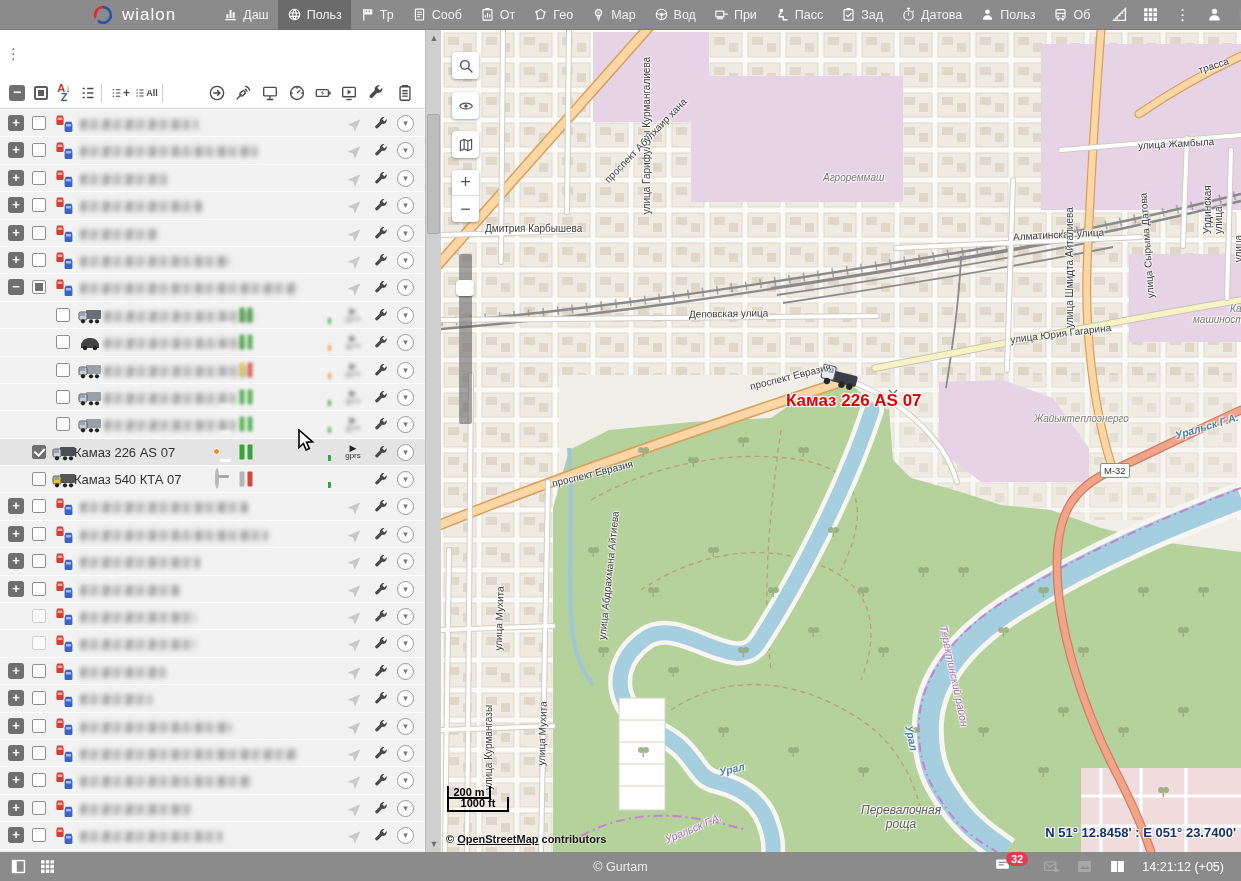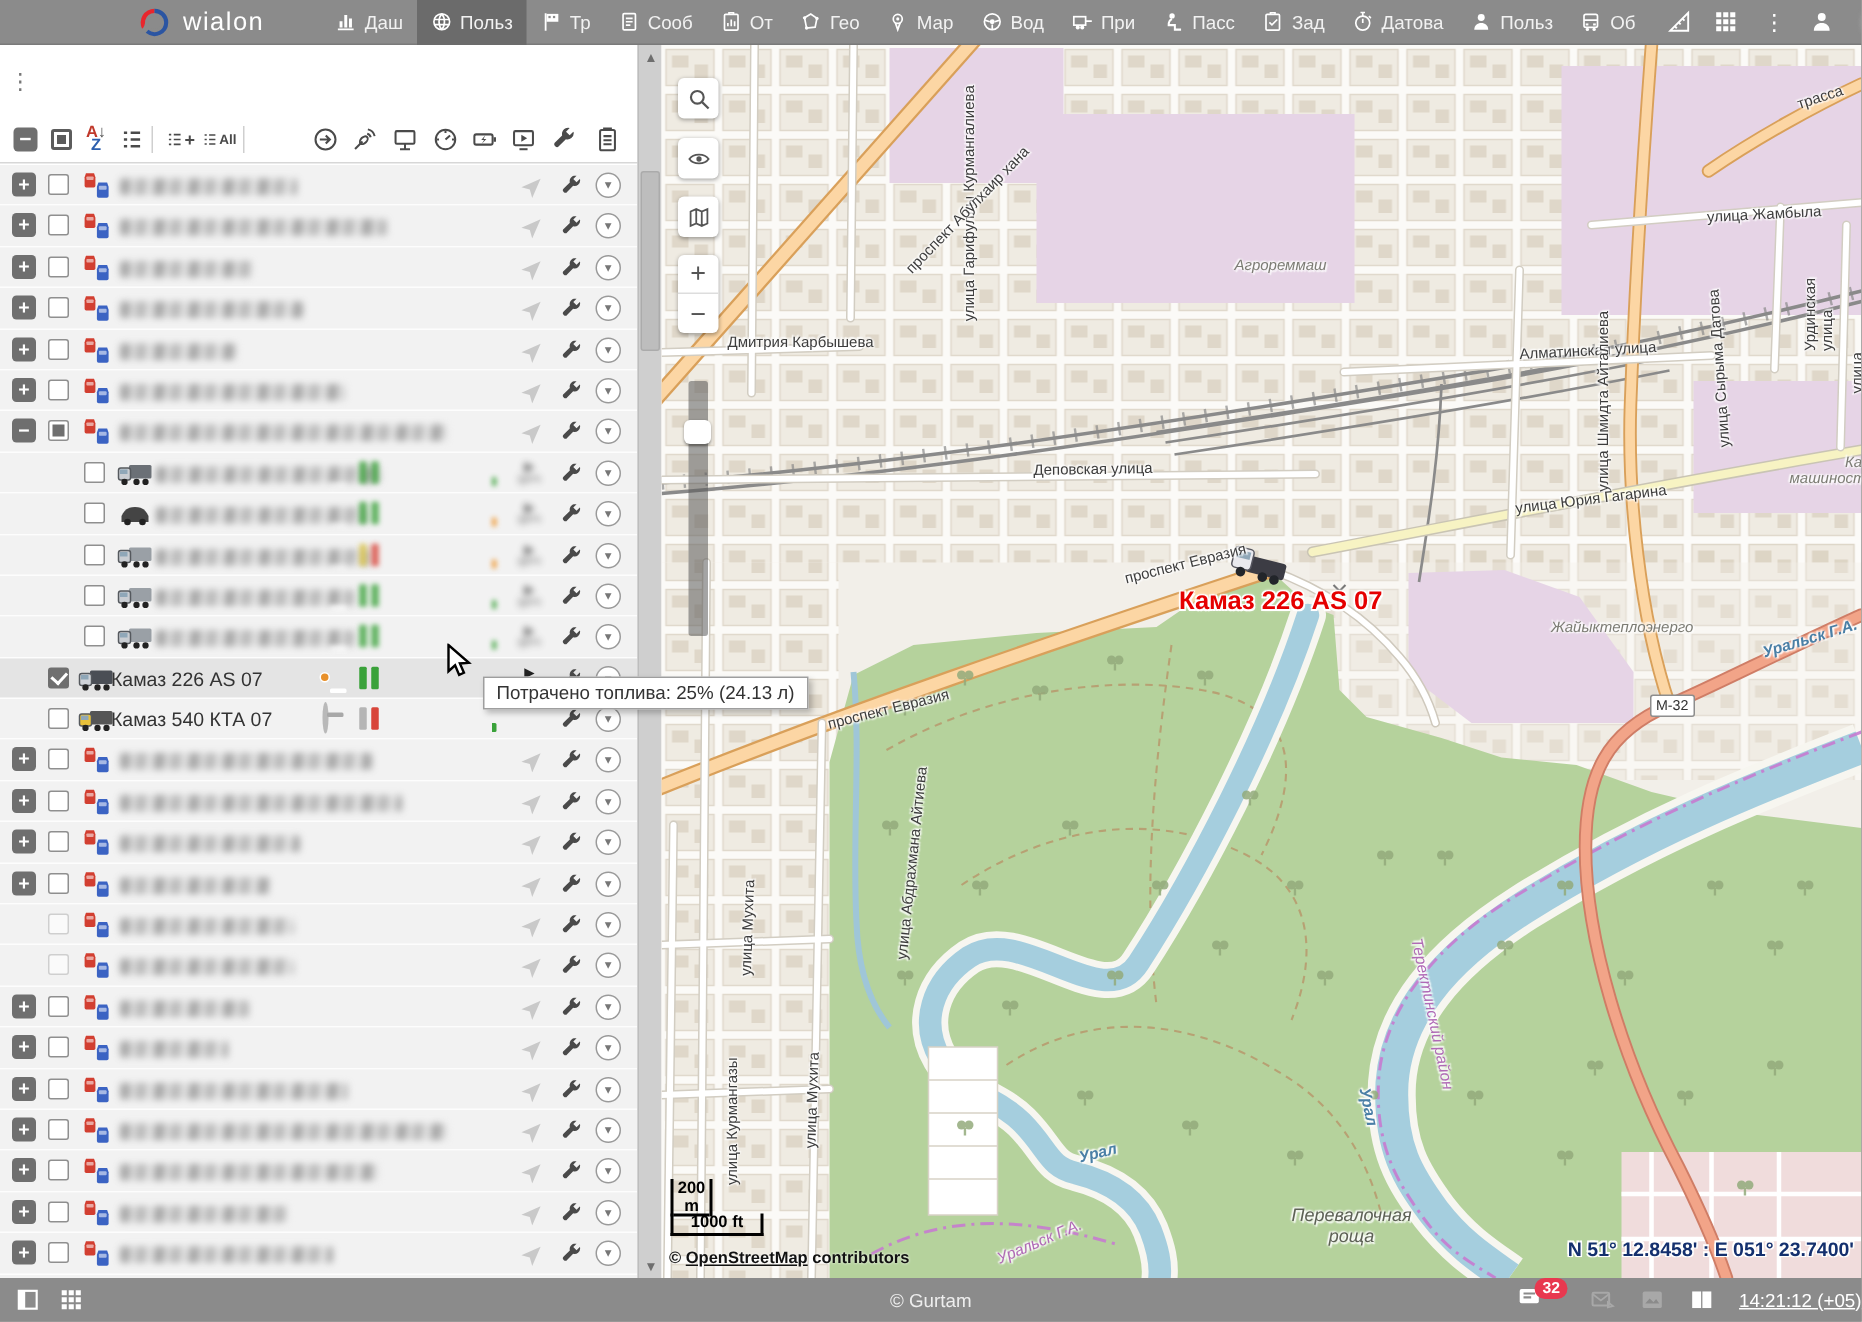--- a/index.html
+++ b/index.html
@@ -93,37 +93,37 @@
   .badge-road{position:absolute;background:#fff;border:1px solid #8d8d8d;border-radius:2px;font-size:9.5px;color:#333;padding:0 3px;line-height:13px;}
   .marker-label{position:absolute;font-size:17px;font-weight:700;color:#e50000;text-shadow:0 0 2px #fff,0 0 3px #fff,1px 1px 0 #fff,-1px -1px 0 #fff,1px -1px 0 #fff,-1px 1px 0 #fff;white-space:nowrap;}
   .mctrl{position:absolute;width:27px;height:27px;background:#fff;border-radius:4px;box-shadow:0 1px 3px rgba(0,0,0,.35);display:flex;align-items:center;justify-content:center;color:#555;cursor:pointer;}
   .mctrl svg{width:16px;height:16px;}
   .zoomctl{position:absolute;width:27px;background:#fff;border-radius:4px;box-shadow:0 1px 3px rgba(0,0,0,.35);overflow:hidden;}
   .zbtn{height:26px;display:flex;align-items:center;justify-content:center;font-size:18px;color:#555;cursor:pointer;}
   .zbtn:first-child{border-bottom:1px solid #ddd;}
   .zslider{position:absolute;width:13px;background:rgba(90,90,90,.55);border-radius:2px;cursor:pointer;}
   .zhandle{position:absolute;width:18px;height:16px;background:#fff;border-radius:4px;box-shadow:0 1px 2px rgba(0,0,0,.4);cursor:grab;}
   .scalebox{position:absolute;font-size:11px;font-weight:700;color:#000;line-height:12px;}
-  .scale-m{width:28px;border:2px solid #000;border-top:none;border-bottom:none;text-align:center;padding-bottom:1px;position:relative;}
+  .scale-m{width:44px;border:2px solid #000;border-top:none;border-bottom:none;text-align:center;padding-bottom:1px;position:relative;}
   .scale-m::after{content:"";position:absolute;left:0;right:0;bottom:0;height:2px;background:#000;}
   .scale-ft{width:62px;border:2px solid #000;border-top:none;text-align:center;padding:0 2px 1px 2px;margin-top:-2px;}
   .attrib{position:absolute;font-size:11px;font-weight:700;color:#111;text-shadow:0 0 2px #fff;}
   .attrib u{cursor:pointer;}
   .coords{position:absolute;font-size:13px;font-weight:700;color:#14306e;text-shadow:0 0 2px #fff,1px 1px 0 #fff,-1px -1px 0 #fff,1px -1px 0 #fff,-1px 1px 0 #fff;white-space:nowrap;}
 
   
   .tooltip{position:absolute;left:322px;top:451px;background:#fff;border:1px solid #9e9e9e;box-shadow:2px 2px 4px rgba(0,0,0,.25);font-size:12.5px;color:#333;padding:3px 8px;white-space:nowrap;z-index:60;}
   .cursor{position:absolute;left:296px;top:429px;z-index:70;pointer-events:none;}
 
   
   .statusbar{position:absolute;left:0;bottom:0;width:1241px;height:29px;background:#8b8b8b;color:#fff;display:flex;align-items:center;}
   .sb-left{display:flex;align-items:center;gap:12px;margin-left:10px;}
   .sb-ic{width:17px;height:17px;color:#fff;cursor:pointer;position:relative;}
   .sb-center{position:absolute;left:0;right:0;text-align:center;font-size:12.5px;color:#eee;}
-  .sb-right{position:absolute;right:0;display:flex;align-items:center;gap:16px;text-decoration:underline;}
+  .sb-right{position:absolute;right:17px;display:flex;align-items:center;gap:16px;}
   .sb-badge{position:absolute;left:12px;top:-4px;background:#e8384f;color:#fff;border-radius:8px;font-size:10.5px;line-height:14px;padding:0 5px;font-weight:700;}
   .sb-ic.dim{color:#a8a8a8;}
   .sb-time{font-size:12.5px;color:#fff;}
   .msgwrap{position:relative;padding-right:16px;}
 </style>
 </head>
 <body>
 
 <svg width="0" height="0" style="position:absolute">
   <defs>
@@ -1417,21 +1417,20 @@
     <div class="zhandle" style="left:15px;top:250px"></div>
 
     <div class="scalebox" style="left:6px;top:756px">
       <div class="scale-m">200 m</div>
       <div class="scale-ft">1000 ft</div>
     </div>
     <div class="attrib" style="left:5px;top:803px"><span>© </span><u>OpenStreetMap</u><span> contributors</span></div>
     <div class="coords" style="right:5px;top:795px">N 51° 12.8458' : E 051° 23.7400'</div>
   </section>
 
-  <div class="tooltip">Потрачено топлива: 25% (24.13 л)</div>
   <svg class="cursor" width="22" height="24">
       <use href="#i-cursor"></use>
     </svg>
 
   <footer class="statusbar">
     <div class="sb-left">
       <svg class="sb-ic" viewBox="0 0 20 20">
           <rect x="3" y="3" width="14" height="14" fill="none" stroke="currentColor" stroke-width="1.7"></rect>
           <rect x="3" y="3" width="5" height="14" fill="currentColor"></rect>
         </svg>

